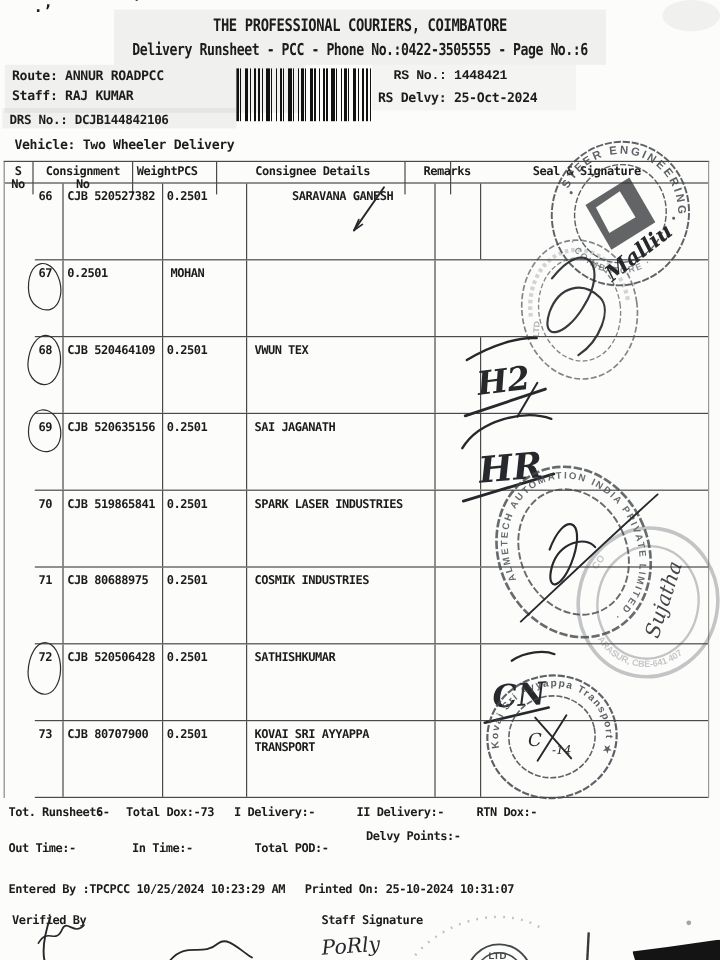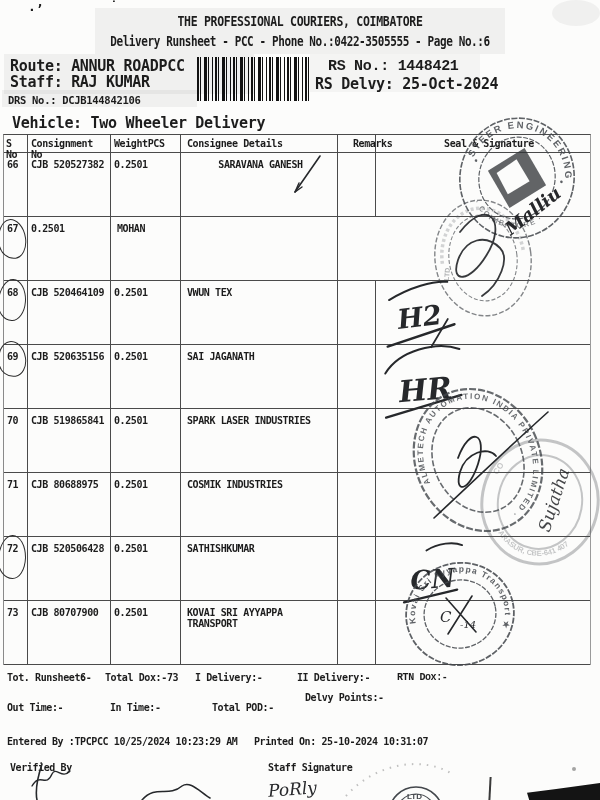--- a/index.html
+++ b/index.html
@@ -2,36 +2,36 @@
 <html><head>
 <meta charset="utf-8">
 <style>
   html,body{margin:0;padding:0;background:#e8e8e6;}
   #page{position:relative;width:600px;height:800px;background:#fcfcfb;overflow:hidden;
         font-family:"DejaVu Sans Mono",monospace;color:#1c1c1c;}
   .abs{position:absolute;}
   .shade{position:absolute;background:rgba(90,90,90,.07);pointer-events:none;}
   .t-title{font-weight:bold;font-size:11.5px;letter-spacing:-.3px;transform:scaleY(1.25);}
   .t-sub{font-weight:bold;font-size:11px;letter-spacing:-.4px;transform:scaleY(1.25);}
-  .t-info{font-weight:bold;font-size:15px;letter-spacing:-.3px;white-space:nowrap;}
+  .t-info{font-weight:bold;font-size:11px;letter-spacing:-.3px;white-space:nowrap;}
   .barcode{position:absolute;left:197px;top:57px;width:113px;height:44px;
     background:repeating-linear-gradient(90deg,#111 0 2px,transparent 2px 3px,#111 3px 4px,
       transparent 4px 7px,#111 7px 10px,transparent 10px 11px,#111 11px 12px,transparent 12px 15px,
       #111 15px 16px,transparent 16px 18px);}
   
   .tbl{position:absolute;left:3px;top:134px;width:588px;border-top:1px solid #4a4a4a;
        border-left:1px solid #8a8a8a;border-right:1px solid #9a9a9a;box-sizing:border-box;z-index:1;}
   .trow{display:grid;grid-template-columns:24px 83px 70px 157px 38px 1fr;
         border-bottom:1px solid #4a4a4a;box-sizing:border-box;}
   .trow>div{border-right:1px solid #4a4a4a;box-sizing:border-box;padding:2px 3px;
         font-size:10px;font-weight:bold;letter-spacing:-.4px;overflow:visible;}
   .trow>div:last-child{border-right:none;}
   .thead{height:18px;}
-  .thead>div{padding-top:3px;}
-  .tdata{height:64px;}
+  .thead>div{padding-top:3px;text-align:center;}
+  .tdata{height:64px;margin-left:25px;}
   .tdata>div{padding-top:6px;}
   .wcell{display:flex;}
   .center{text-align:center;margin-left:12px;}
   .snocell{position:relative;}
   .circ{position:absolute;left:-6px;top:0px;width:26px;height:31px;border:1.6px solid #2d2d2d;
         border-radius:50% 50% 46% 54%/58% 52% 48% 42%;transform:rotate(-8deg);}
   
   .t-foot{font-weight:bold;font-size:10px;letter-spacing:-.4px;white-space:nowrap;}
   
   .hand{font-family:"DejaVu Serif",serif;font-style:italic;color:#26272a;white-space:nowrap;}
@@ -195,21 +195,21 @@
       <div></div>
     </div>
   </div>
 
   <span class="abs t-foot" style="left:7px;top:672px;">Tot. Runsheet:-</span>
   <span class="abs t-foot" style="left:80px;top:672px;">6</span>
   <span class="abs t-foot" style="left:105px;top:672px;">Total Dox:-</span>
   <span class="abs t-foot" style="left:167px;top:672px;">73</span>
   <span class="abs t-foot" style="left:195px;top:672px;">I Delivery:-</span>
   <span class="abs t-foot" style="left:297px;top:672px;">II Delivery:-</span>
-  <span class="abs t-foot" style="left:397px;top:672px;font-family:Liberation Mono, monospace;">RTN Dox:-</span>
+  <span class="abs t-foot" style="left:397px;top:672px;">RTN Dox:-</span>
 
   <span class="abs t-foot" style="left:7px;top:702px;">Out Time:-</span>
   <span class="abs t-foot" style="left:110px;top:702px;">In Time:-</span>
   <span class="abs t-foot" style="left:212px;top:702px;text-align:right;">Total POD:-</span>
   <span class="abs t-foot" style="left:288px;top:692px;padding-left:17px;">Delvy Points:-</span>
 
   <span class="abs t-foot" style="left:7px;top:736px;">Entered By :TPCPCC 10/25/2024 10:23:29 AM</span>
   <span class="abs t-foot" style="left:254px;top:736px;">Printed On: 25-10-2024 10:31:07</span>
 
   <span class="abs t-foot" style="left:10px;top:762px;">Verified By</span>

